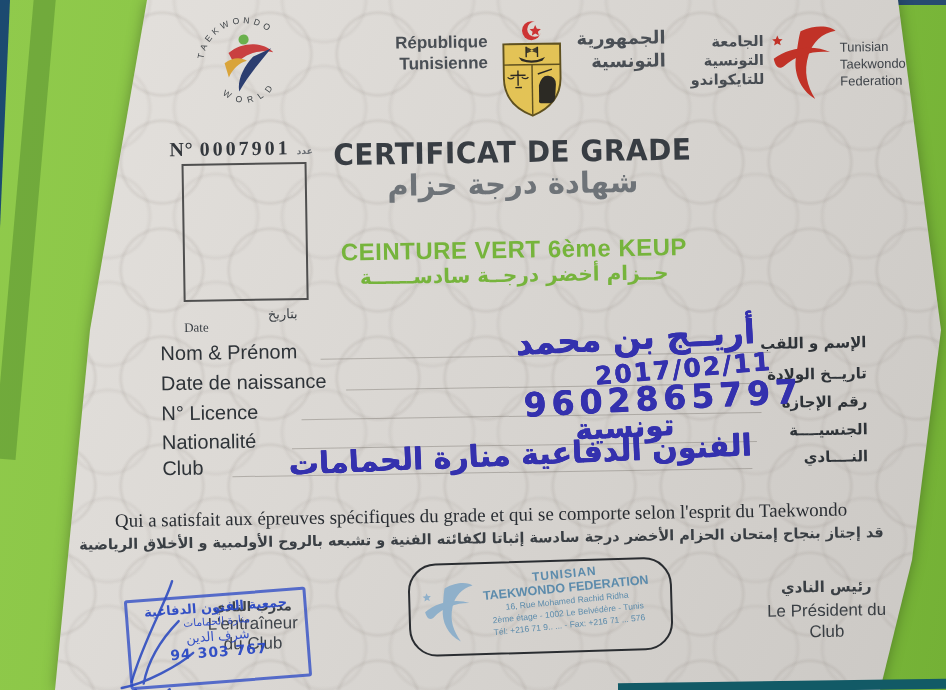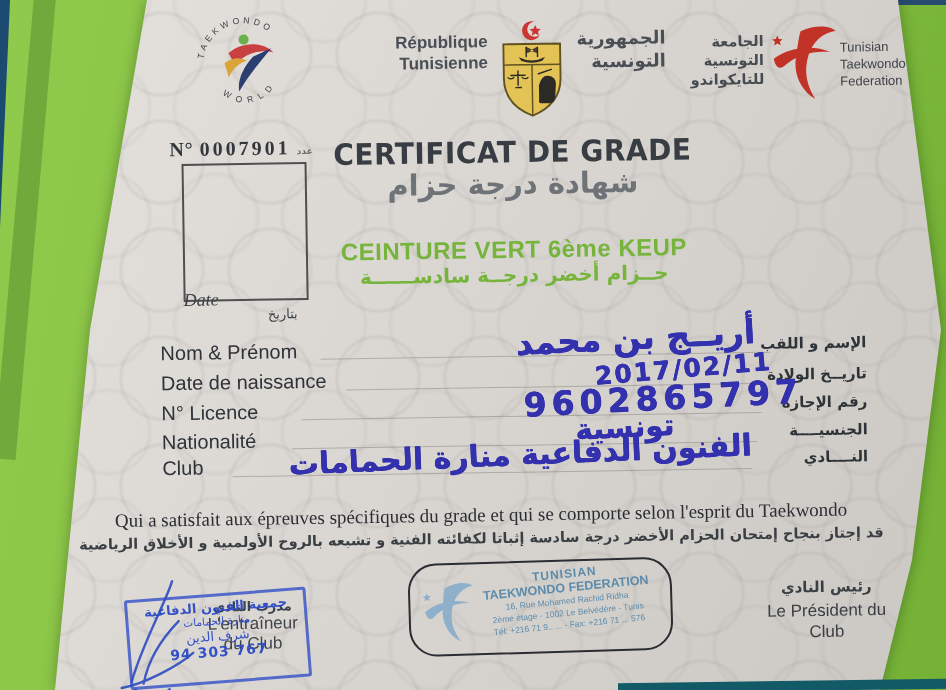--- a/index.html
+++ b/index.html
@@ -37,21 +37,21 @@
   .fed-ar{position:absolute;left:688px;top:36px;width:80px;direction:rtl;text-align:right;
     font-size:14.5px;font-weight:700;color:#474c52;line-height:19px;font-family:"DejaVu Sans",sans-serif;}
   .ttf-logo{position:absolute;left:772px;top:26px;width:70px;height:86px;}
   .fed-en{position:absolute;left:844px;top:44px;width:92px;font-size:13px;color:#3e4349;line-height:17px;}
   
   .serial{position:absolute;left:172px;top:133px;font-family:"Liberation Serif",serif;
     font-weight:700;font-size:20px;color:#34383d;letter-spacing:1px;}
   .serial .num{letter-spacing:3px;}
   .serial .ar{font-size:9px;color:#6a6e73;letter-spacing:0;font-family:"DejaVu Sans",sans-serif;}
   .photo-box{position:absolute;left:184px;top:159px;width:121px;height:134px;border:2px solid #4f4f4f;}
-  .date-fr{position:absolute;left:184px;top:285px;font-family:"Liberation Serif",serif;font-size:18px;color:#3c4146;font-style:italic;}
+  .date-fr{position:absolute;left:184px;top:315px;font-family:"Liberation Serif",serif;font-size:13px;color:#3c4146;}
   .date-ar{position:absolute;left:268px;top:303px;font-size:13px;color:#3c4146;font-family:"DejaVu Sans",sans-serif;}
   
   .tblock{position:absolute;left:300px;width:430px;text-align:center;}
   .t-fr{top:136px;font-family:"DejaVu Sans",sans-serif;font-size:28px;font-weight:900;
     color:#383d43;letter-spacing:.5px;transform:scaleY(1.05);}
   .t-ar{top:167px;font-size:29px;font-weight:600;color:#6e7378;direction:rtl;font-family:"DejaVu Sans",sans-serif;}
   .g-fr{top:236px;font-size:24px;font-weight:800;color:#76b43c;letter-spacing:.5px;}
   .g-ar{top:263px;font-size:20px;font-weight:700;color:#76b43c;direction:rtl;font-family:"DejaVu Sans",sans-serif;}
   
   .lbl-fr{position:absolute;left:160px;font-size:20px;color:#2e3338;}

